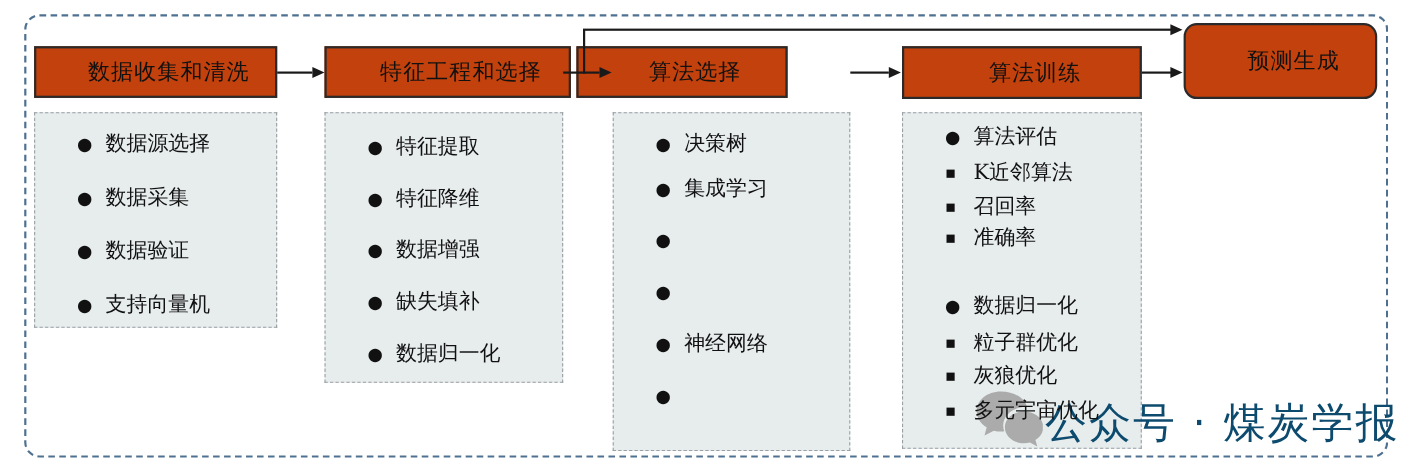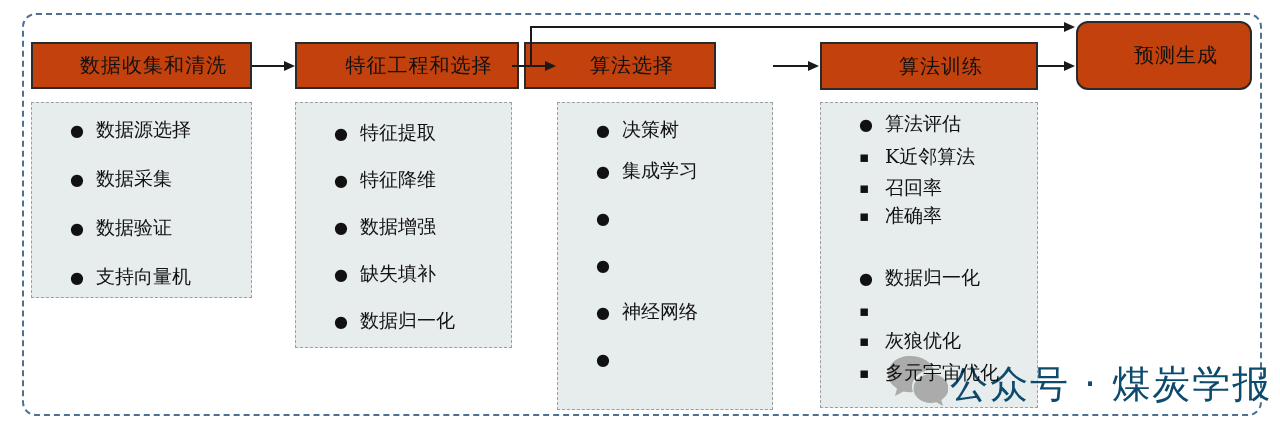--- a/index.html
+++ b/index.html
@@ -185,20 +185,21 @@
     <div class="row">
       <span class="bullet sq">▪</span>
       <span>准确率</span>
     </div>
     <div class="row">
       <span class="bullet dot">●</span>
       <span>数据归一化</span>
     </div>
     <div class="row">
       <span class="bullet sq">▪</span>
+      <span>粒子群优化</span>
     </div>
     <div class="row">
       <span class="bullet sq">▪</span>
       <span>灰狼优化</span>
     </div>
     <div class="row">
       <span class="bullet sq">▪</span>
       <span>多元宇宙优化</span>
     </div>
   </div>

